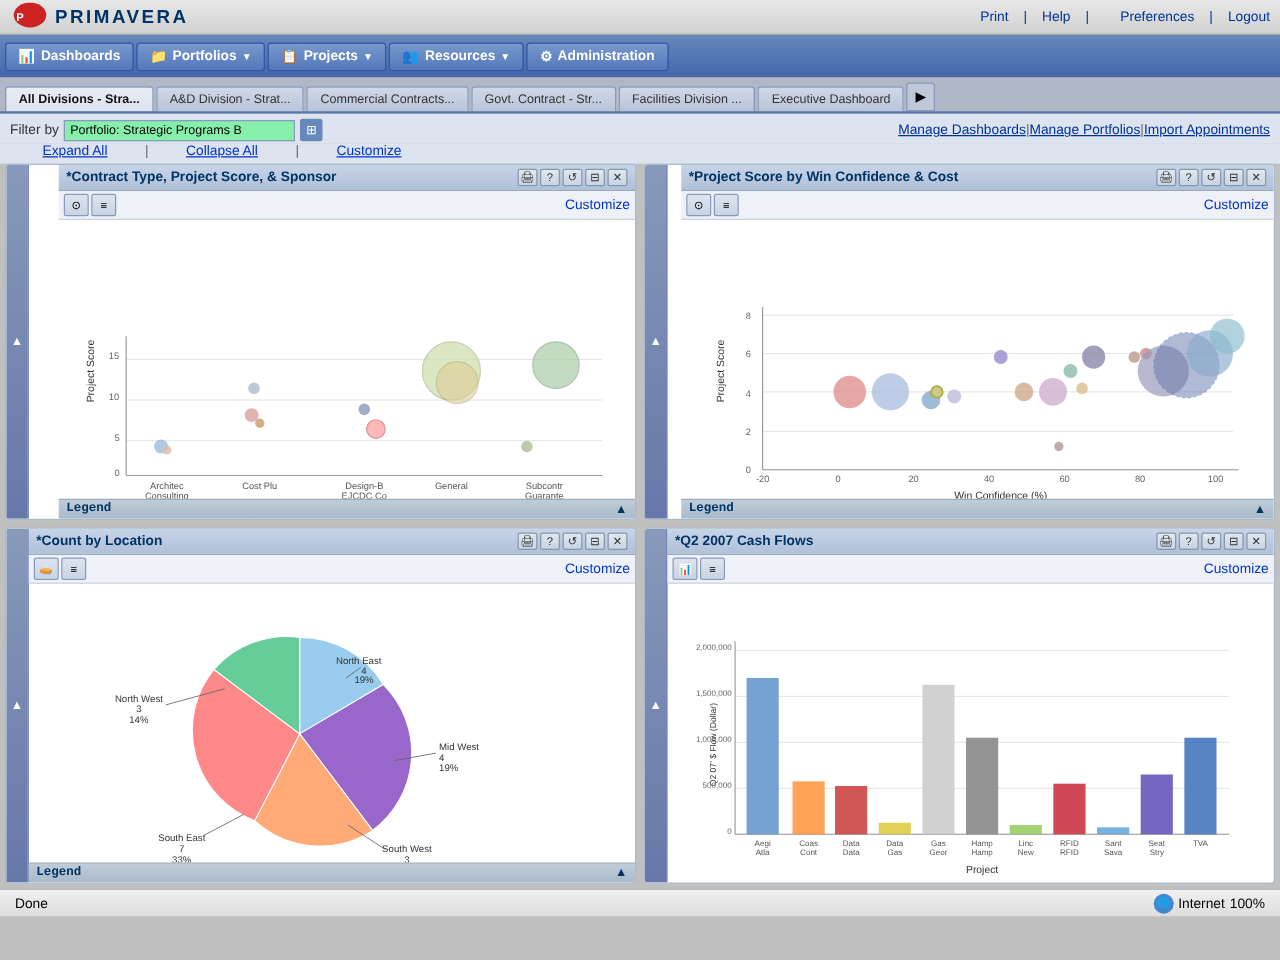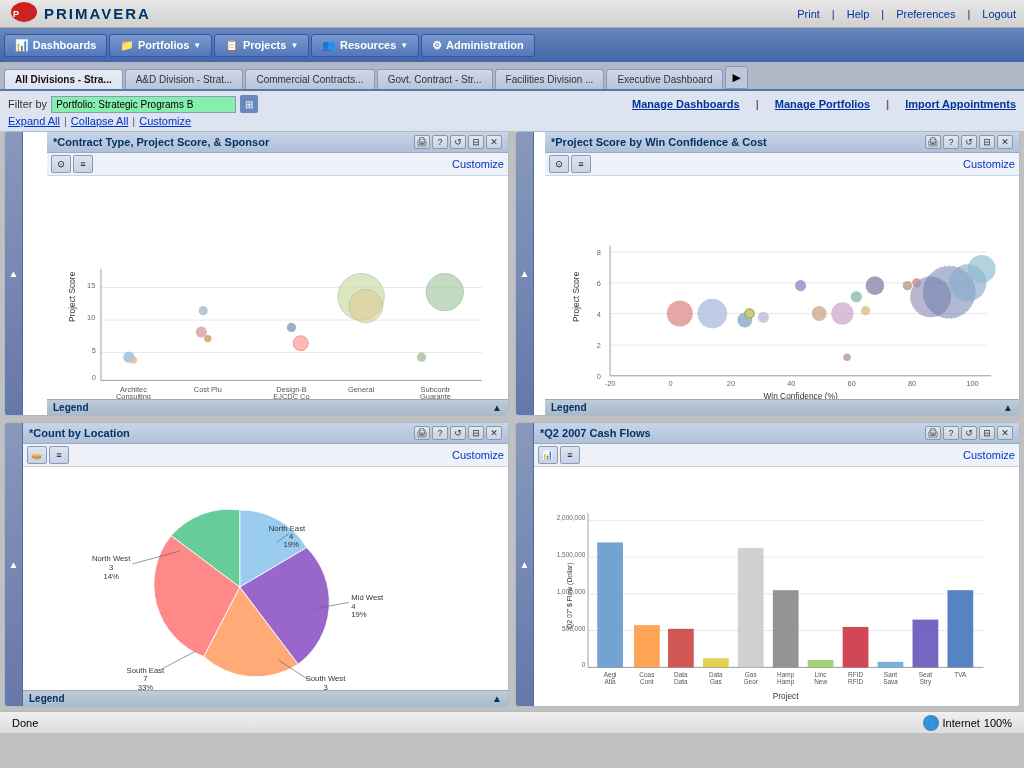--- a/index.html
+++ b/index.html
@@ -26,40 +26,40 @@
     
     #page-header { background: #dde4ef; padding: 4px 8px 2px; display: flex; align-items: center; justify-content: space-between; }
     #page-title { font-size: 14px; font-weight: bold; color: #003366; }
     #filter-area { display: flex; align-items: center; gap: 4px; font-size: 11px; }
     #filter-label { color: #333; }
     #filter-input { padding: 2px 4px; border: 1px solid #8899bb; background: #86efac; font-size: 10px; width: 180px; }
     #filter-icon { width: 18px; height: 18px; background: #6688bb; border-radius: 2px; display: flex; align-items: center; justify-content: center; color: white; font-size: 10px; cursor: pointer; }
 
     #page-actions { background: #dde4ef; padding: 0 8px 4px; display: flex; align-items: center; justify-content: space-between; }
     #expand-links { display: flex; gap: 4px; font-size: 11px; }
-    #expand-links span { color: #0033cc; cursor: pointer; text-decoration: underline; }
-    #manage-links { display: flex; gap: 16px; font-size: 11px; font-weight: bold; }
+    #expand-links span { color: #0033cc; cursor: pointer; text-decoration: underline; margin-left: 26px; }
+    #manage-links { display: flex; gap: 0; font-size: 11px; }
     #manage-links span { color: #0033cc; cursor: pointer; text-decoration: underline; }
 
     
     #dashboard { display: grid; grid-template-columns: 1fr 1fr; grid-template-rows: 1fr 1fr; gap: 6px; height: 580px; padding: 0 4px 4px; }
 
     
     .widget { background: white; border: 1px solid #aabbcc; border-radius: 3px; display: flex; flex-direction: column; overflow: hidden; }
     .widget-header { background: linear-gradient(to bottom, #c8d4e8, #b0c0d8); padding: 3px 6px; display: flex; align-items: center; justify-content: space-between; border-bottom: 1px solid #9aaabb; }
     .widget-title { font-size: 11px; font-weight: bold; color: #003366; }
     .widget-controls { display: flex; gap: 2px; align-items: center; }
     .wc-btn { width: 16px; height: 14px; background: linear-gradient(to bottom, #e0e8f0, #c8d4e4); border: 1px solid #8899aa; border-radius: 2px; cursor: pointer; display: flex; align-items: center; justify-content: center; font-size: 9px; color: #333; }
     .widget-toolbar { background: #eef2f8; padding: 2px 4px; display: flex; align-items: center; justify-content: space-between; border-bottom: 1px solid #ccd4e0; }
     .widget-view-btns { display: flex; gap: 2px; }
     .view-btn { width: 20px; height: 18px; background: linear-gradient(to bottom, #dde4ef, #c8d4e4); border: 1px solid #8899bb; border-radius: 2px; cursor: pointer; display: flex; align-items: center; justify-content: center; font-size: 9px; }
     .customize-link { color: #0033cc; font-size: 11px; cursor: pointer; text-decoration: none; }
     .widget-body { flex: 1; position: relative; overflow: hidden; }
     .widget-footer { background: linear-gradient(to bottom, #c0ccd8, #a8baca); padding: 2px 6px; display: flex; align-items: center; justify-content: space-between; border-top: 1px solid #9aaabb; }
-    .legend-btn { font-size: 10px; color: #003366; font-weight: bold; }
+    .legend-btn { font-size: 10px; color: #003366; font-weight: bold; font-family: Liberation Mono, monospace; }
     .collapse-arrow { color: #003366; font-size: 10px; }
     .widget-collapse { background: linear-gradient(to bottom, #8899bb, #6677aa); width: 18px; display: flex; align-items: center; justify-content: center; color: white; font-size: 10px; cursor: pointer; border-right: 1px solid #5566aa; }
     svg { width: 100%; height: 100%; }
 
     
     #statusbar { background: linear-gradient(to bottom, #f0f0f0, #ddd); height: 22px; display: flex; align-items: center; justify-content: space-between; padding: 0 12px; border-top: 1px solid #bbb; font-size: 11px; }
     #status-right { display: flex; align-items: center; gap: 4px; }
     #status-globe { width: 16px; height: 16px; background: #4488cc; border-radius: 50%; display: flex; align-items: center; justify-content: center; color: white; font-size: 8px; }
     #zoom-area { display: flex; align-items: center; gap: 2px; font-size: 11px; }
   </style>
@@ -72,21 +72,21 @@
       <ellipse cx="16" cy="10" rx="13" ry="10" fill="#cc2222"></ellipse>
       <text x="5" y="15" font-size="9" font-weight="bold" fill="white">P</text>
     </svg>
     <span style="font-size:15px;font-weight:bold;color:#003366;letter-spacing:2px;">PRIMAVERA</span>
   </div>
   <div id="topnav-links">
     <span style="color:#003399;cursor:pointer;">Print</span>
     <span class="topnav-sep">|</span>
     <span style="color:#003399;cursor:pointer;">Help</span>
     <span class="topnav-sep">|</span>
-    <span style="color:#003399;cursor:pointer;">Preferences</span>
+    <span style="color:#003399;cursor:pointer;margin-left:13px;">Preferences</span>
     <span class="topnav-sep">|</span>
     <span style="color:#003399;cursor:pointer;text-align:center;">Logout</span>
   </div>
 </div>
 
 <div id="navbar">
   <div class="nav-btn">
     <span>📊</span>
     <span>Dashboards</span>
   </div>

